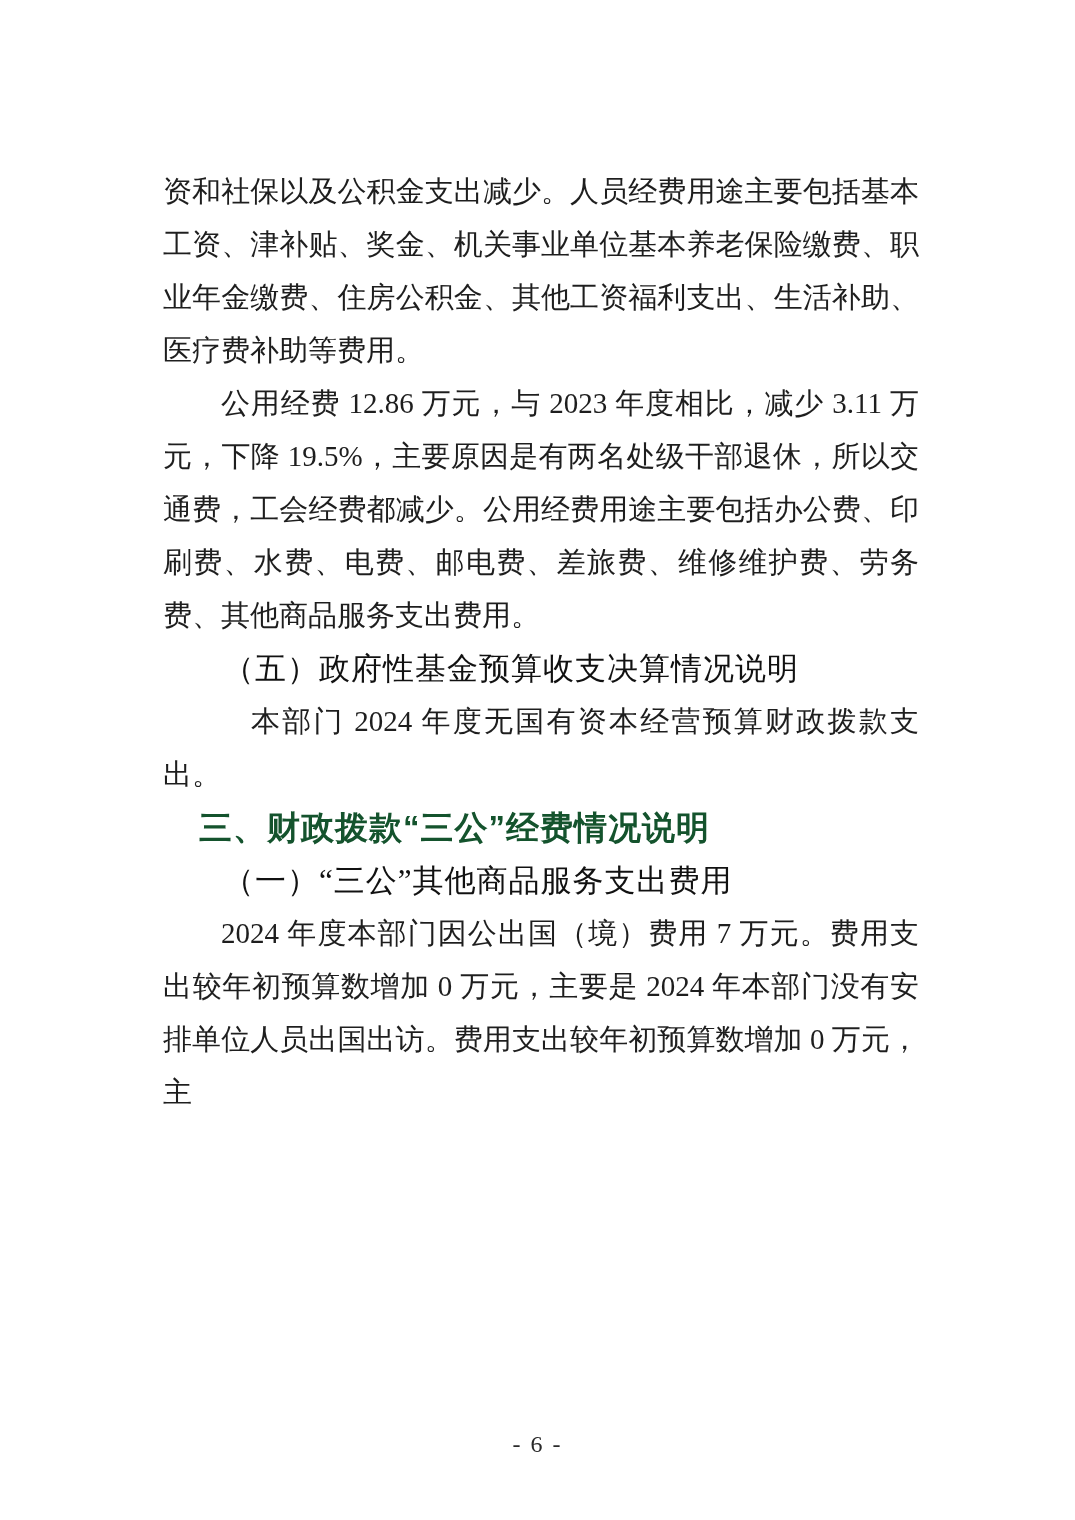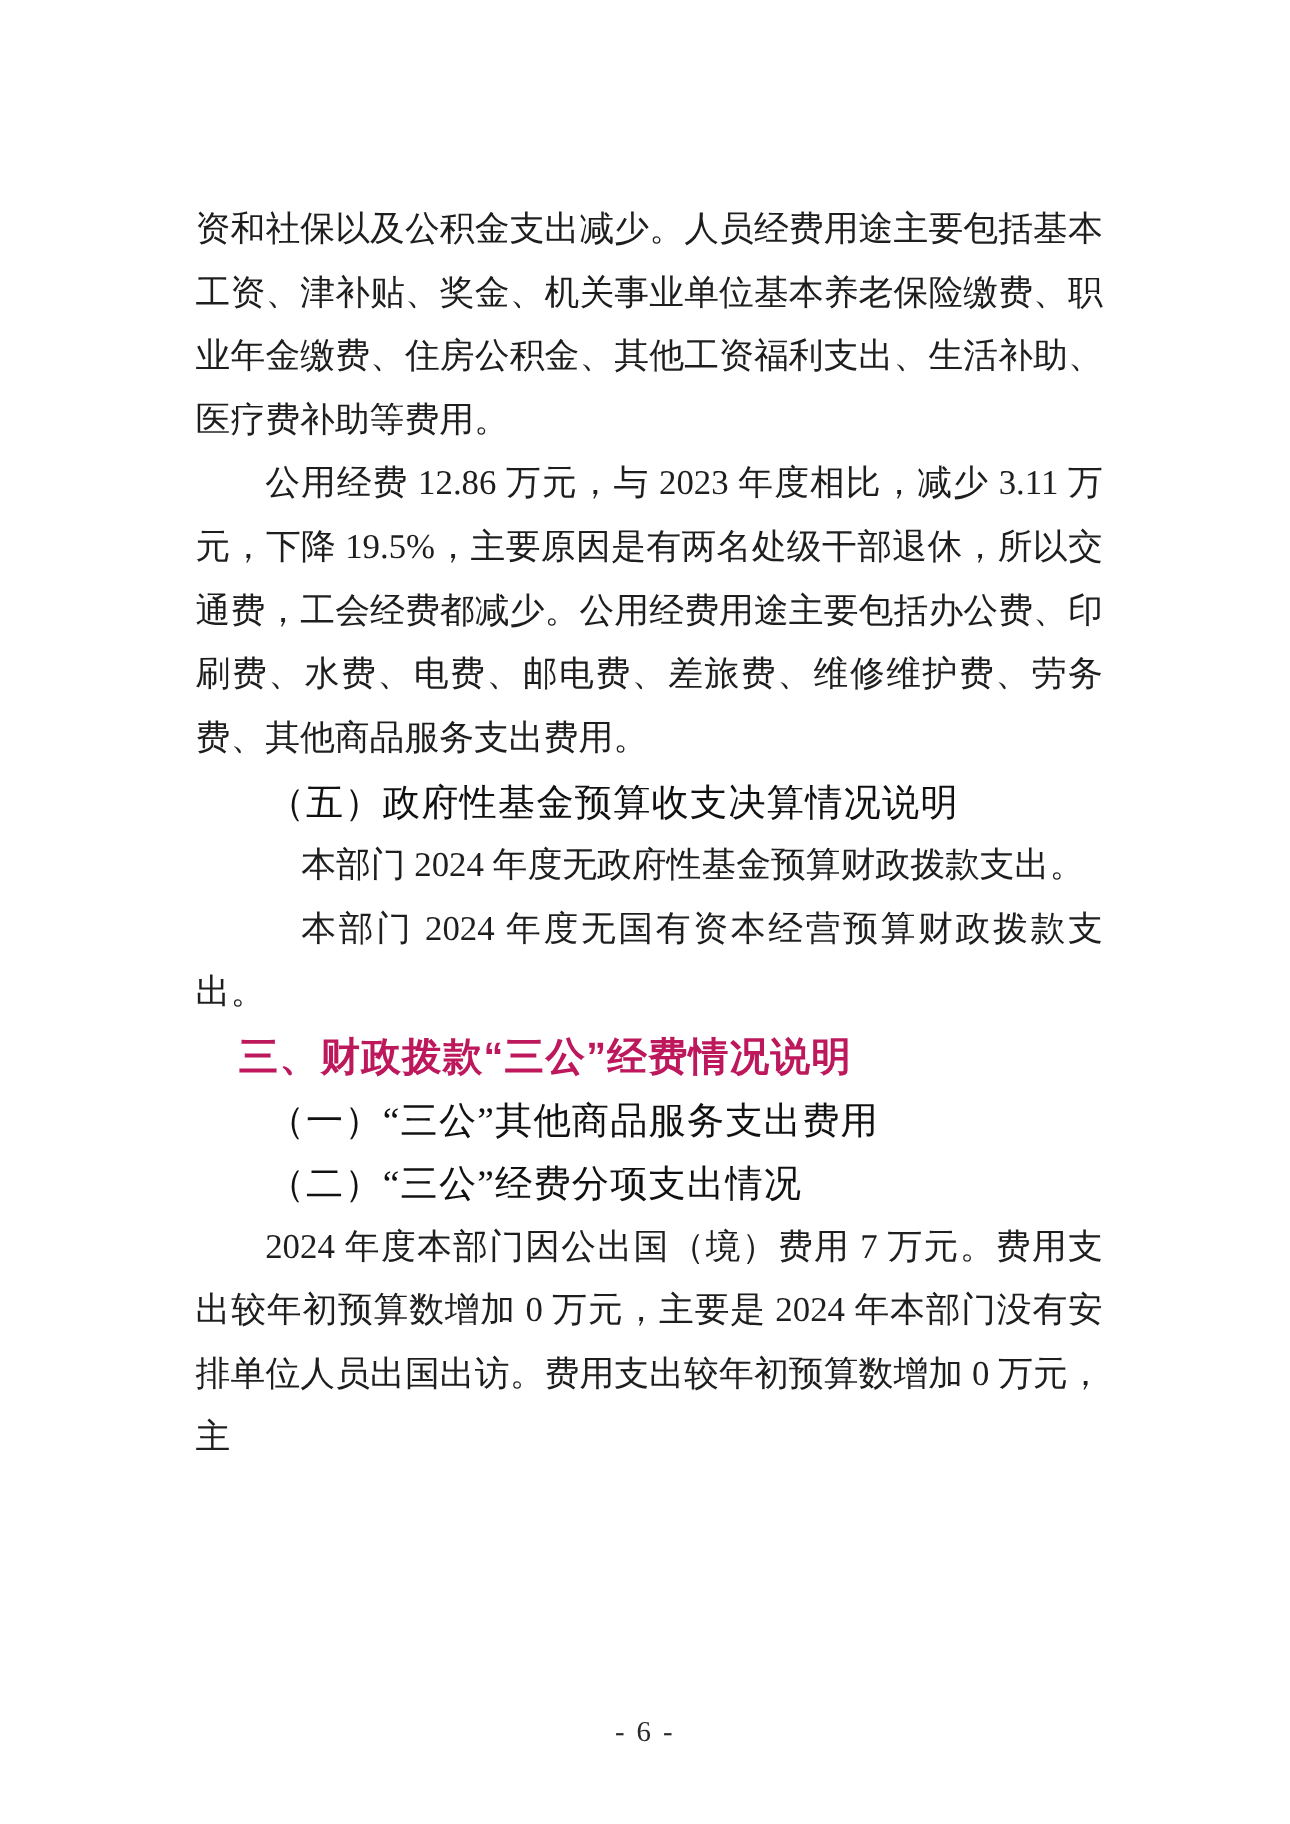--- a/index.html
+++ b/index.html
@@ -46,21 +46,21 @@
     color: #111111;
     letter-spacing: 1px;
   }
 
   h2.heading-hei {
     font-size: 33px;
     line-height: 53px;
     font-weight: 700;
     margin-left: 36px;
     font-family: "Liberation Sans", "DejaVu Sans", sans-serif;
-    color: #be185d;
+    color: #14532d;
     letter-spacing: 1px;
   }
 
   .footer {
     position: absolute;
     top: 1400px;
     left: 0;
     width: 100%;
     text-align: center;
     font-size: 24px;
@@ -70,21 +70,19 @@
   }
 </style>
 </head>
 <body>
 
 <div class="page">
   <main class="doc-body">
       <p class="paragraph">资和社保以及公积金支出减少。人员经费用途主要包括基本工资、津补贴、奖金、机关事业单位基本养老保险缴费、职业年金缴费、住房公积金、其他工资福利支出、生活补助、医疗费补助等费用。</p>
       <p class="paragraph indent-2">公用经费 12.86 万元，与 2023 年度相比，减少 3.11 万元，下降 19.5%，主要原因是有两名处级干部退休，所以交通费，工会经费都减少。公用经费用途主要包括办公费、印刷费、水费、电费、邮电费、差旅费、维修维护费、劳务费、其他商品服务支出费用。</p>
       <h3 class="heading-kai">（五）政府性基金预算收支决算情况说明</h3>
-      <p class="paragraph indent-3">本部门 2024 年度无政府性基金预算财政拨款支出。</p>
       <p class="paragraph indent-3">本部门 2024 年度无国有资本经营预算财政拨款支出。</p>
       <h2 class="heading-hei">三、财政拨款“三公”经费情况说明</h2>
       <h3 class="heading-kai">（一）“三公”其他商品服务支出费用</h3>
-      <h3 class="heading-kai">（二）“三公”经费分项支出情况</h3>
       <p class="paragraph indent-2">2024 年度本部门因公出国（境）费用 7 万元。费用支出较年初预算数增加 0 万元，主要是 2024 年本部门没有安排单位人员出国出访。费用支出较年初预算数增加 0 万元，主</p>
     </main>
   <div class="footer">- 6 -</div>
 </div>
 
 </body></html>

